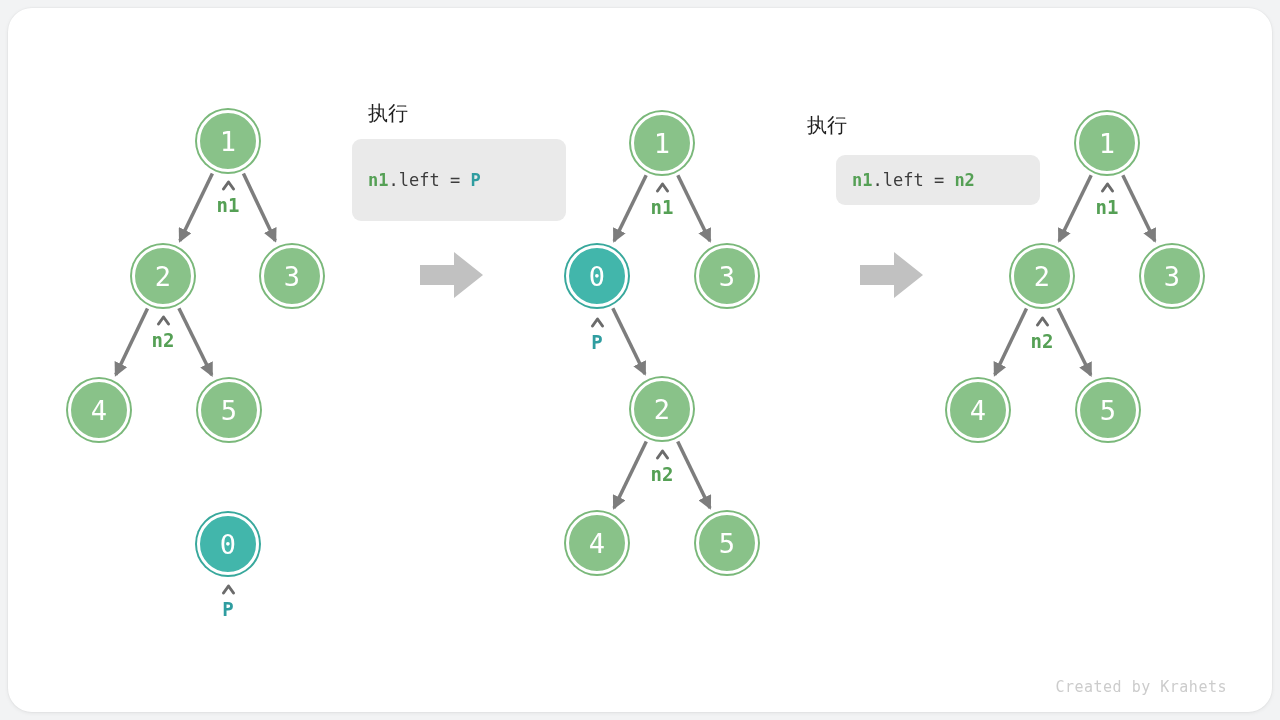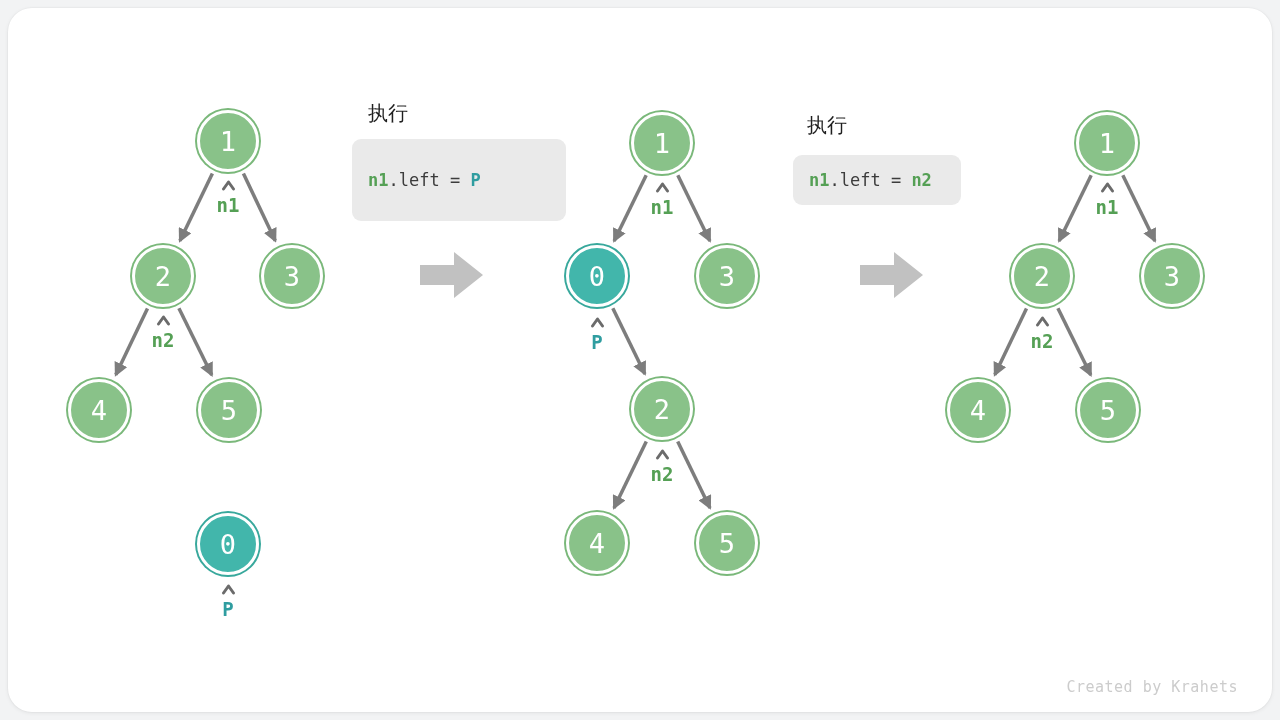--- a/index.html
+++ b/index.html
@@ -19,21 +19,21 @@
   .pointer-label.g{color:var(--lgreen);}
   .pointer-label.t{color:var(--lteal);}
   .code-title{position:absolute;font:20px "DejaVu Sans",sans-serif;color:var(--ctitle);}
   .code-box{position:absolute;background:var(--codebg);border-radius:9px;box-sizing:border-box;
     display:flex;flex-direction:column;justify-content:center;padding:16px 16px;}
   .code-line{font:17px/36px "DejaVu Sans Mono",monospace;color:var(--cplain);white-space:pre;}
   .tok-g{color:var(--lgreen);font-weight:bold;}
   .tok-t{color:var(--lteal);font-weight:bold;}
   .tok-p{color:var(--cplain);}
   .big-arrow{position:absolute;}
-  .credit{position:absolute;right:42px;bottom:24px;font:15px "DejaVu Sans Mono",monospace;
+  .credit{position:absolute;right:53px;bottom:24px;font:15px "DejaVu Sans Mono",monospace;
     color:var(--credit);letter-spacing:.5px;margin-left:12px;}
 </style>
 </head>
 <body>
 
 <div class="card"></div>
 <div id="diagram">
     <svg width="1280" height="720" class="edges-layer">
       <defs>
         <marker id="ah" viewBox="0 0 10 10" refX="8.5" refY="5" markerWidth="4" markerHeight="4" orient="auto">
@@ -151,21 +151,21 @@
       <svg width="15" height="11" viewBox="0 0 15 11">
         <polyline points="2.5,9 7.5,2 12.5,9" fill="none" stroke="#6b6b6b" stroke-width="3" stroke-linecap="round" stroke-linejoin="round"></polyline>
       </svg>
       <span class="pointer-label g">n2</span>
     </div>
     <div class="code-title" style="left: 368px; top: 100px;">执行</div>
     <div class="code-box" style="left: 352px; top: 139px; width: 214px; height: 82px;">
       <div class="code-line"><span class="tok-g">n1</span><span class="tok-p">.left = </span><span class="tok-t">P</span></div>
     </div>
     <div class="code-title" style="left: 807px; top: 112px;">执行</div>
-    <div class="code-box" style="left: 793px; top: 155px; width: 168px; height: 50px;">
+    <div class="code-box" style="left: 836px; top: 155px; width: 204px; height: 50px;">
       <div class="code-line"><span class="tok-g">n1</span><span class="tok-p">.left = </span><span class="tok-g">n2</span></div>
     </div>
     <div class="big-arrow" style="left: 420px; top: 252px;"><svg width="63" height="46" viewBox="0 0 63 46">
     <path d="M0,13 H34 V0 L63,23 L34,46 V33 H0 Z" fill="#c1c1c1"></path>
       </svg></div>
     <div class="big-arrow" style="left: 860px; top: 252px;"><svg width="63" height="46" viewBox="0 0 63 46">
     <path d="M0,13 H34 V0 L63,23 L34,46 V33 H0 Z" fill="#c1c1c1"></path>
       </svg></div>
   </div>
 <div class="credit">Created by Krahets</div>

